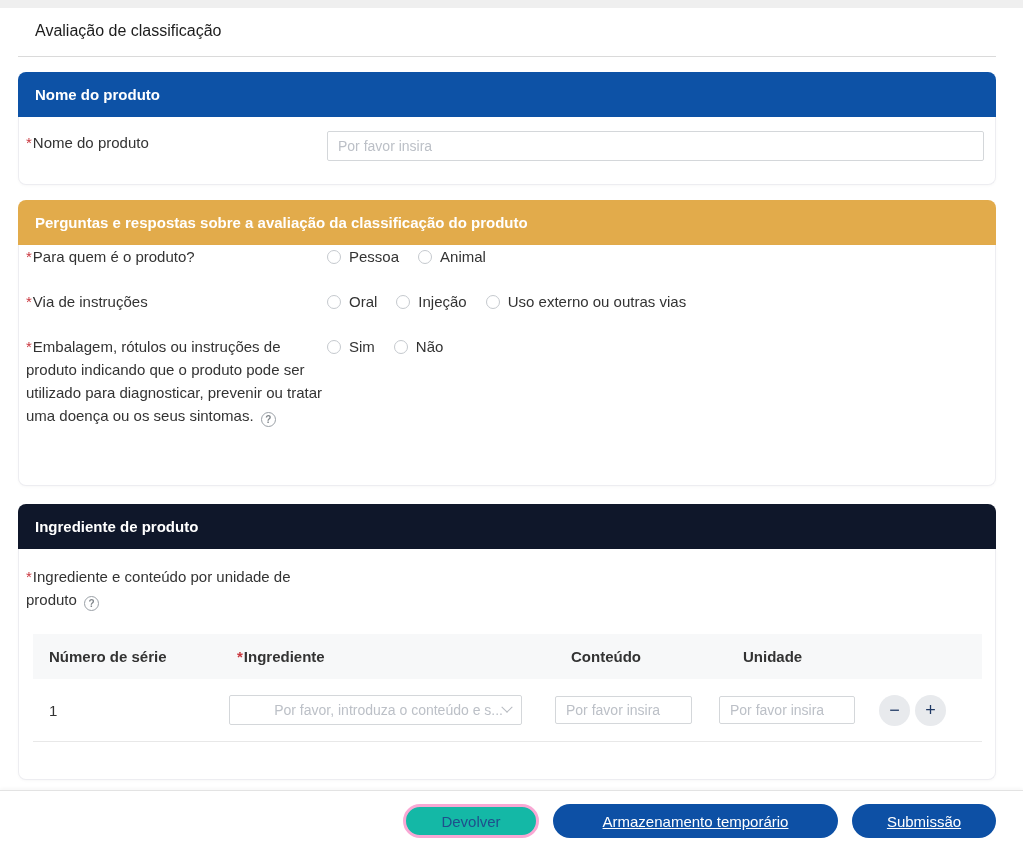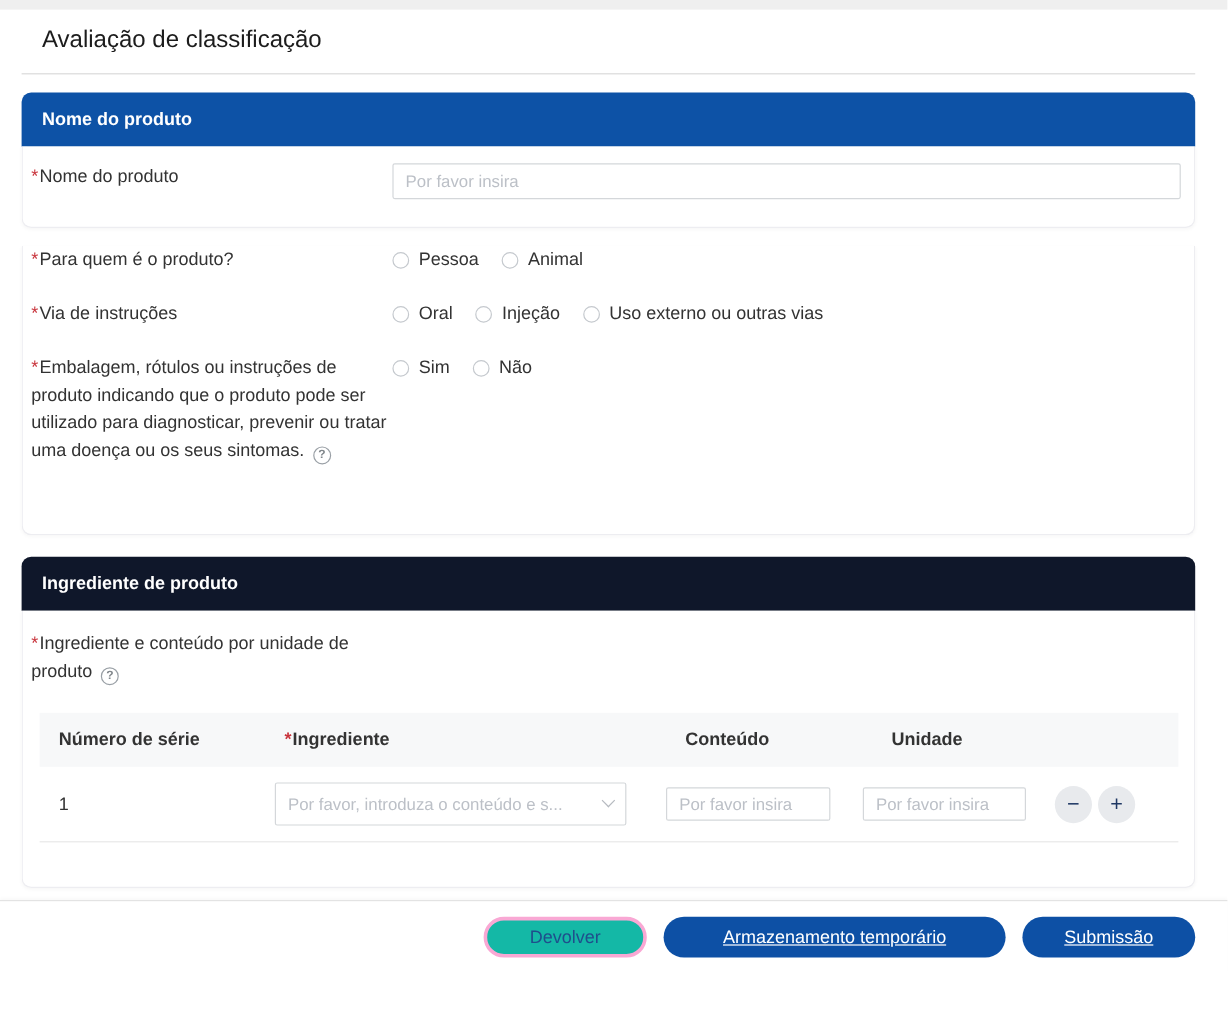--- a/index.html
+++ b/index.html
@@ -1,19 +1,19 @@
 <!DOCTYPE html>
 <html><head>
 <meta charset="utf-8">
 <style>
   * { margin:0; padding:0; box-sizing:border-box; }
   html,body { width:1023px; height:852px; background:#fff; font-family:"Liberation Sans", sans-serif; color:#333; overflow:hidden; }
   .top-strip { height:8px; background:#efefef; }
   .page { padding:0 27px 0 18px; }
-  .page-title { padding:14px 0 0 17px; font-size:20px; color:#1c1c1c; }
+  .page-title { padding:14px 0 0 17px; font-size:16px; color:#1c1c1c; }
   .title-divider { margin-top:16px; border-bottom:1px solid #dadada; }
   .card { margin-top:15px; border-radius:8px; }
   .card-header { height:45px; display:flex; align-items:center; padding-left:17px; border-radius:8px 8px 0 0; color:#fff; font-size:15px; font-weight:700; }
   .card-body { background:#fff; border:1px solid #ededf1; border-top:none; border-radius:0 0 8px 8px; box-shadow:0 1px 3px rgba(0,0,0,0.03); overflow:hidden; }
   .body-1 { height:68px; padding-top:14px; }
   .body-2 { height:241px; }
   .body-3 { height:231px; padding-top:16px; }
   .form-row { display:flex; align-items:flex-start; margin-bottom:22px; }
   .row-label { width:308px; padding-left:7px; font-size:15px; line-height:23px; color:#333; flex:none; }
   .asterisk { color:#c9353d; margin-right:1px; }
@@ -26,21 +26,21 @@
   .help-icon { display:inline-block; width:15px; height:15px; border-radius:50%; border:1px solid #9aa0a6; color:#80868b; font-size:10px; line-height:13px; text-align:center; vertical-align:-2px; margin-left:3px; font-weight:700; }
   .ing-label { width:300px; }
   .tbl { margin:23px 0 0 14px; width:949px; font-size:15px; }
   .tbl-header { display:flex; align-items:center; height:45px; background:#f7f8f9; font-weight:700; color:#333;gap:8px; }
   .tbl-row { display:flex; align-items:center; height:63px; border-bottom:1px solid #e8e8e8; }
   .col-serial { width:196px; padding-left:16px; flex:none; }
   .col-ingredient { width:326px; flex:none; }
   .col-content { width:164px; flex:none; }
   .col-unit { width:152px; flex:none; }
   .col-actions { flex:1; display:flex; align-items:center; }
-  .select-box { width:293px; height:36px; border:1px solid #d4d7da; border-radius:2px; display:flex; align-items:center; justify-content:space-between; padding:0 10px; background:#fff; cursor:pointer; }
+  .select-box { width:293px; height:30px; border:1px solid #d4d7da; border-radius:2px; display:flex; align-items:center; justify-content:flex-end; padding:0 10px; background:#fff; cursor:pointer; }
   .select-placeholder { color:#bcc0c7; font-size:14px; white-space:nowrap; overflow:hidden; }
   .chevron { width:8px; height:8px; border-right:1.5px solid #b6bac0; border-bottom:1.5px solid #b6bac0; transform:rotate(45deg) translate(-2px,-2px); flex:none; }
   .cell-input { width:137px; height:28px; }
   .circle-btn { width:31px; height:31px; border-radius:50%; background:#e8eaed; border:none; color:#1f3864; font-size:18px; line-height:1; display:flex; align-items:center; justify-content:center; cursor:pointer; margin-left:5px; font-family:"Liberation Sans", sans-serif; }
   .circle-btn:first-child { margin-left:8px; }
   .footer { margin-top:10px; height:61px; border-top:1px solid #e3e3e3; box-shadow:0 -2px 3px rgba(0,0,0,0.03); display:flex; align-items:center; justify-content:flex-end; padding-right:27px; gap:14px; background:#fff; }
   .btn { height:34px; border-radius:17px; font-size:15px; display:flex; align-items:center; justify-content:center; cursor:pointer; font-family:"Liberation Sans", sans-serif; }
   .btn-outline { width:136px; background:#14b8a6; border:3px solid #f9a8d4; color:#1f4e8c; }
   .btn-filled { border:none; color:#fff;text-decoration:underline; }
   .btn-armaz { width:285px; }
@@ -63,20 +63,23 @@
       <div class="form-row">
         <div class="row-label">
           <span class="asterisk">*</span><span>Nome do produto</span>
         </div>
         <input class="text-input name-input" type="text" placeholder="Por favor insira" style="">
       </div>
     </div>
   </div>
 
   <div class="card">
+    <div class="card-header" style="background-color: rgb(226, 171, 75);">
+      <span>Perguntas e respostas sobre a avaliação da classificação do produto</span>
+    </div>
     <div class="card-body body-2">
 
       <div class="form-row">
         <div class="row-label">
           <span class="asterisk">*</span><span>Para quem é o produto?</span>
         </div>
         <div class="controls">
           <span class="radio">
               <span class="radio-circle"></span>
               <span>Pessoa</span>

